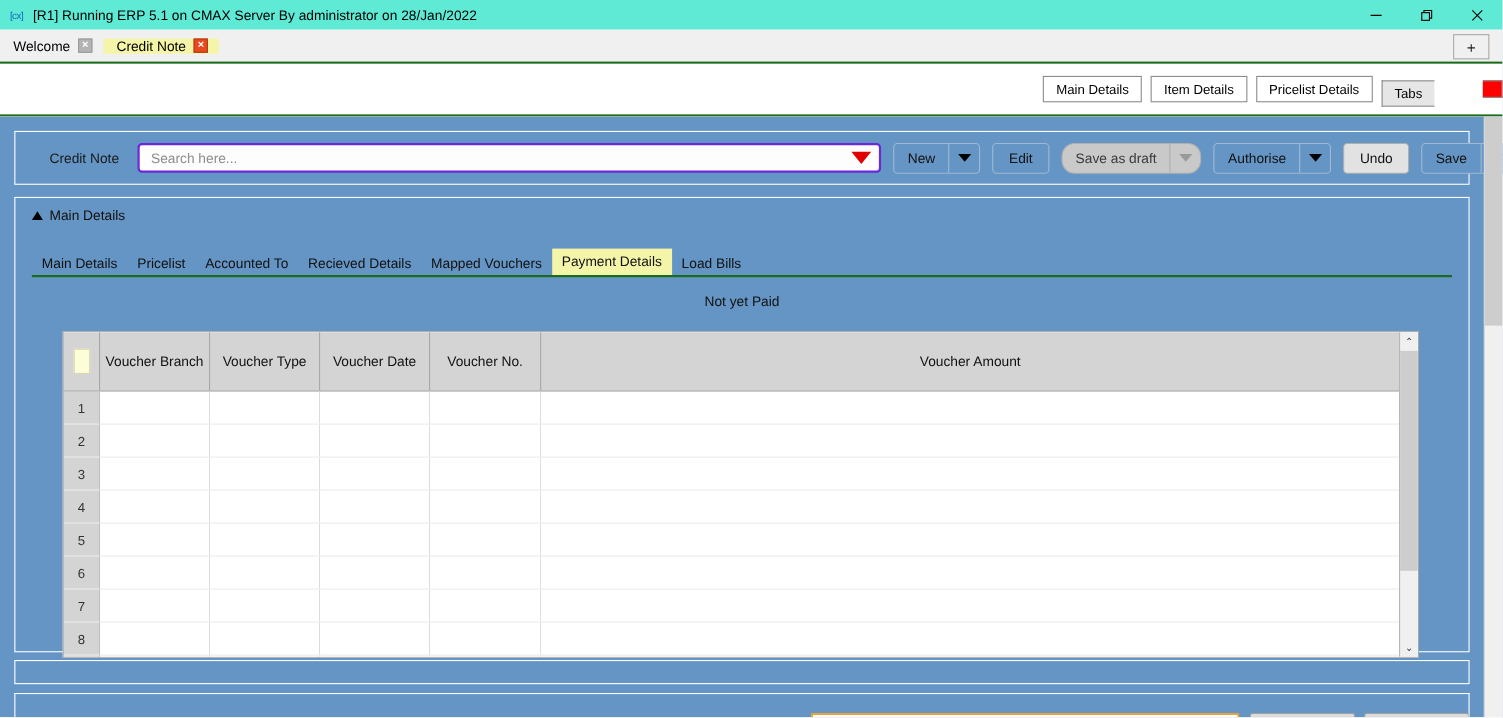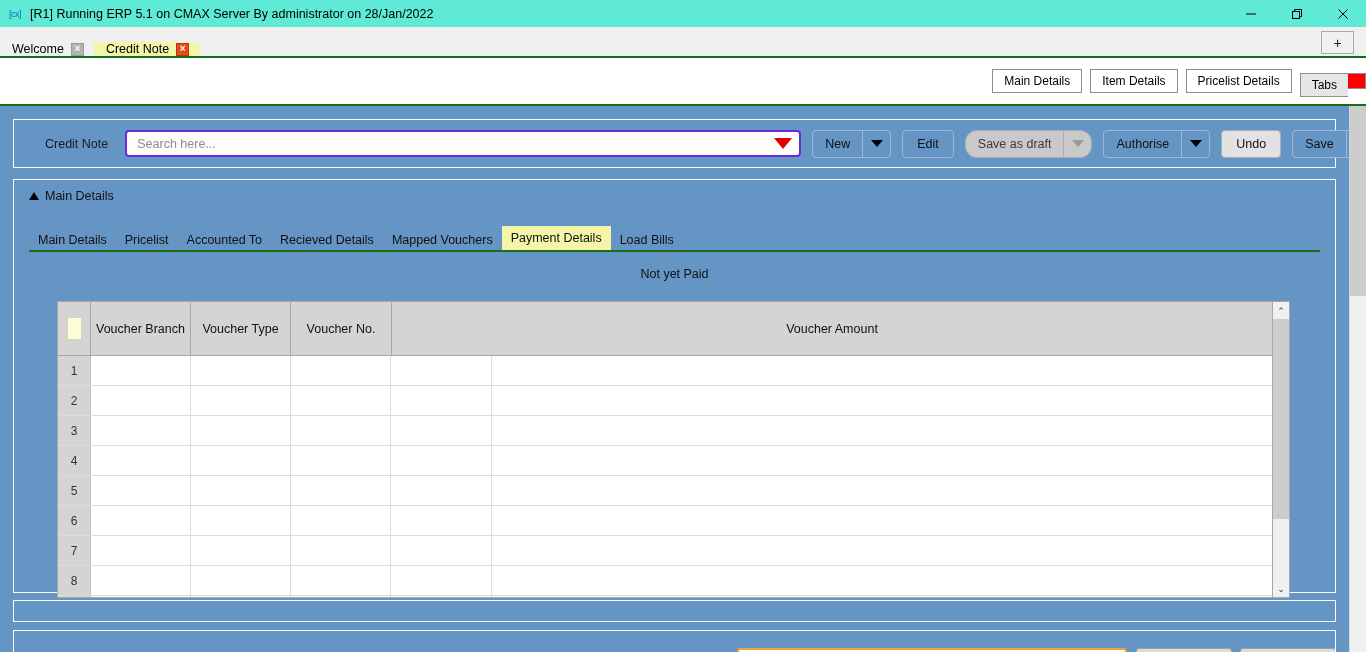--- a/index.html
+++ b/index.html
@@ -46,21 +46,21 @@
     border: none;
     font-family: "Liberation Sans", sans-serif;
   }
   .wc svg { display:block; }
 
   
   .tabstrip {
     height: 31px;
     background: #f0f0f0;
     display: flex;
-    align-items: flex-end;
+    align-items: center;
     position: relative;
     border-bottom: 2px solid #1a6b1a;
   }
   .tab {
     display: flex;
     align-items: center;
     padding: 0 10px 0 12px;
     font-size: 12.5px;
     color: #000;
     cursor: default;
@@ -115,20 +115,21 @@
     display: flex; align-items: center; justify-content: center;
     font-family: "Liberation Sans", sans-serif;
     white-space: nowrap;
   }
   .tsbtn-tabs-wrap {
     display: flex;
     align-items: stretch;
     margin-left: 8px;
     margin-right: 0;
     height: 16px;
+    gap: 44px;
   }
   .tsbtn-tabs {
     height: 24px;
     border: 1px solid #8c8c8c;
     border-right: none;
     background: #e6e6e6;
     font-size: 12px;
     color: #000;
     padding: 0 11px;
     display: flex; align-items: center; justify-content: center;
@@ -564,20 +565,21 @@
       <div class="status-line">Not yet Paid</div>
 
       <div class="gridwrap">
         <div class="gridmain">
           <div class="grid-head">
             <div class="gh rownum">
               <span class="marker"></span>
             </div>
             <div class="gh c1">Voucher Branch</div>
             <div class="gh c2">Voucher Type</div>
+            <div class="gh c3">Voucher Date</div>
             <div class="gh c4">Voucher No.</div>
             <div class="gh c5">Voucher Amount</div>
           </div>
           <div class="grid-body" id="grid-body">
               <div class="grow">
                 <div class="gc rownum">1</div>
                 <div class="gc c1"></div>
                 <div class="gc c2"></div>
                 <div class="gc c3"></div>
                 <div class="gc c4"></div>

